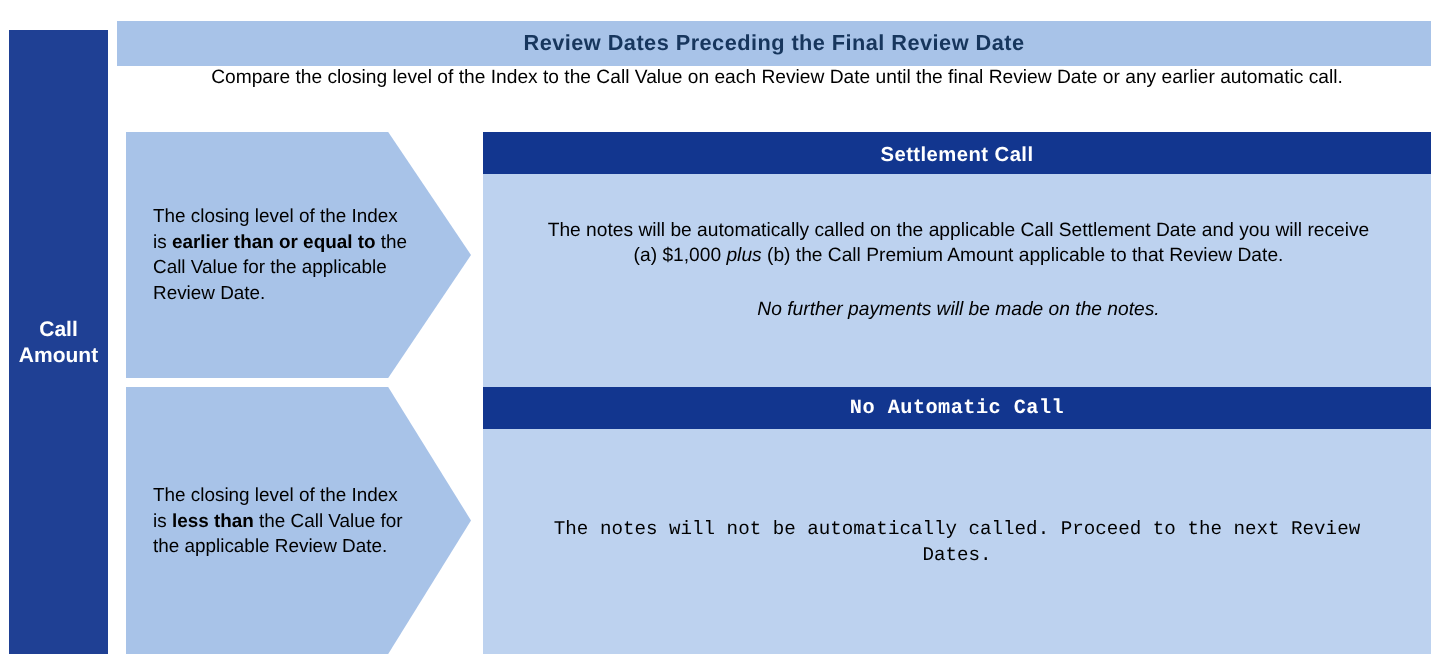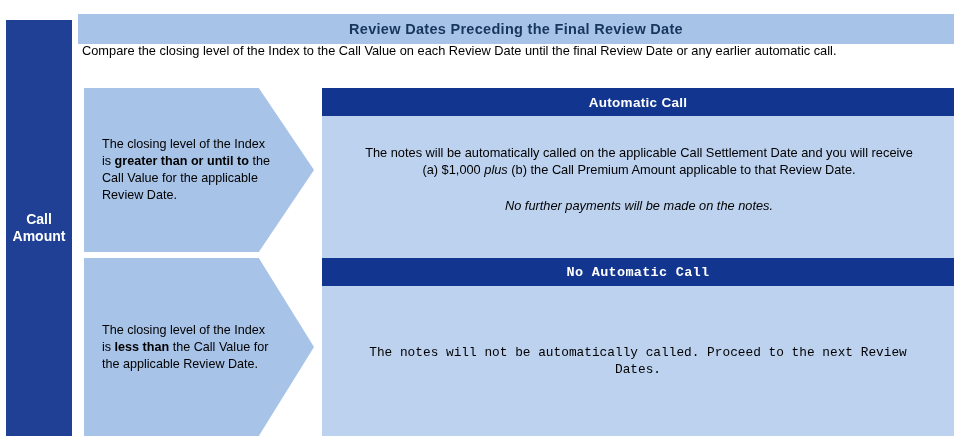--- a/index.html
+++ b/index.html
@@ -37,21 +37,21 @@
   }
 
   
   .instruction {
     position: absolute;
     left: 82px;
     top: 43px;
     width: 872px;
     font-size: 12.8px;
     color: #000000;
-    text-align: left;
+    text-align: center;
   }
 
   
   .call-value-bar {
     position: absolute;
     left: 6px;
     top: 20px;
     width: 66px;
     height: 416px;
     background: #1f4094;
@@ -147,32 +147,32 @@
 
   <div class="call-value-bar">
     <span>
       <span>Call</span><br>
       <span>Amount</span>
     </span>
   </div>
 
   <div class="arrow" id="arrow-1">
     <div class="arrow-text">
-      <span>The closing level of the Index is </span><span class="bold">greater than or until to</span><span> the Call Value for the applicable Review Date.</span>
+      <span>The closing level of the Index is </span><span class="bold">earlier than or equal to</span><span> the Call Value for the applicable Review Date.</span>
     </div>
   </div>
 
   <div class="arrow" id="arrow-2">
     <div class="arrow-text">
       <span>The closing level of the Index is </span><span class="bold">less than</span><span> the Call Value for the applicable Review Date.</span>
     </div>
   </div>
 
   <div class="panel" id="panel-1">
-    <div class="panel-title">Automatic Call</div>
+    <div class="panel-title">Settlement Call</div>
     <div class="panel-body">
       <div>
         <span>The notes will be automatically called on the applicable Call Settlement Date and you will receive (a) $1,000 </span><span class="ital">plus</span><span> (b) the Call Premium Amount applicable to that Review Date.</span>
       </div>
       <div class="panel-note">No further payments will be made on the notes.</div>
     </div>
   </div>
 
   <div class="panel" id="panel-2">
     <div class="panel-title">No Automatic Call</div>

